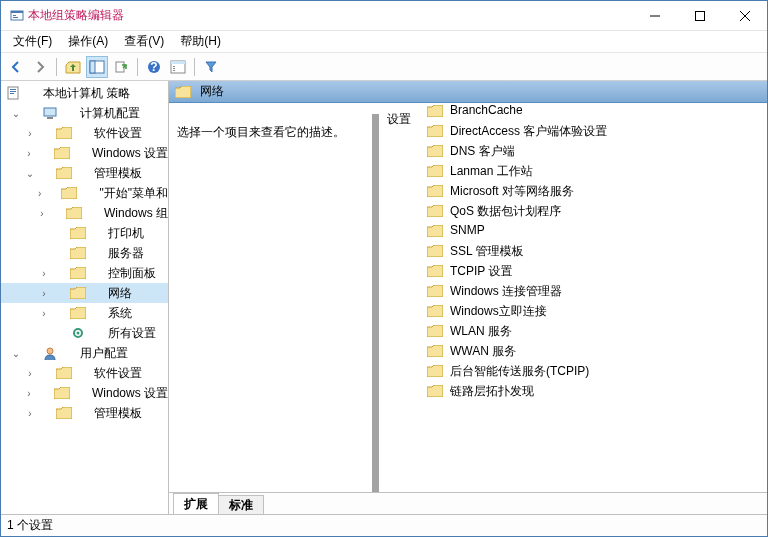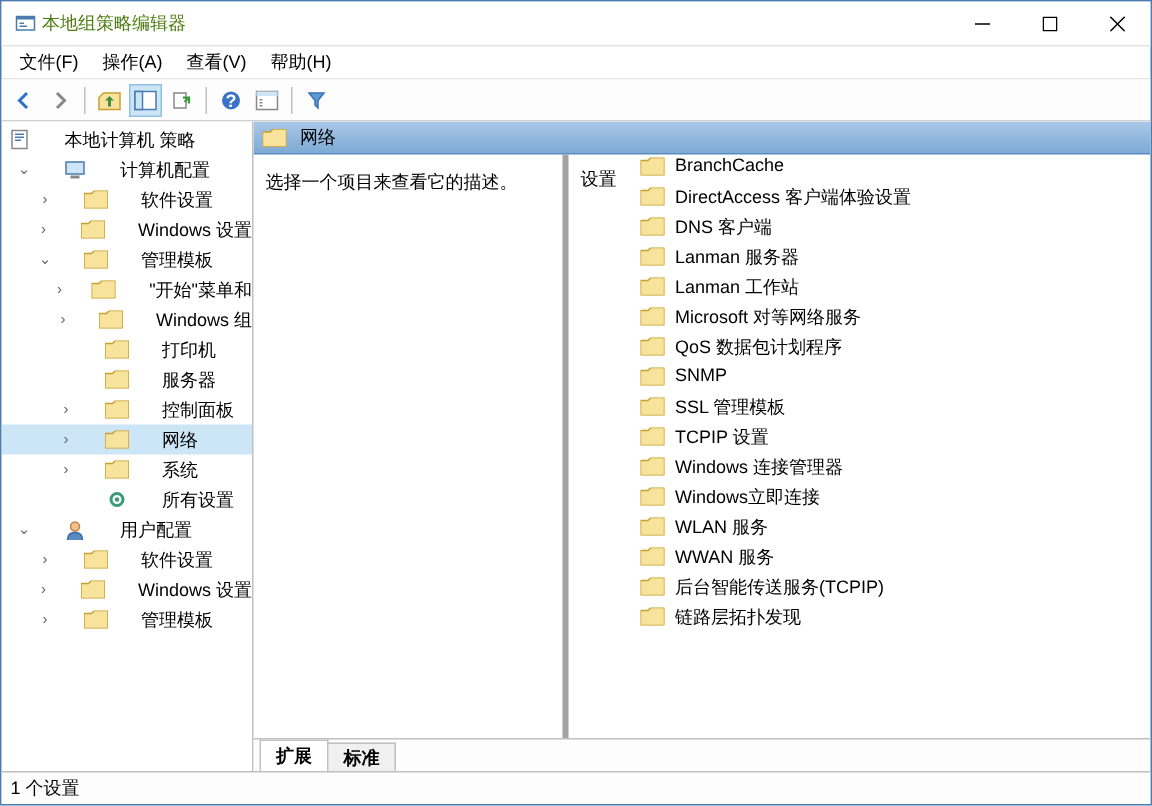--- a/index.html
+++ b/index.html
@@ -1,39 +1,39 @@
 <!DOCTYPE html>
 <html><head>
 <meta charset="utf-8">
 <style>
 * { box-sizing: border-box; margin: 0; padding: 0; font-family: "Microsoft YaHei", "Segoe UI", sans-serif; font-size: 12px; }
 body { background: #fff; width: 768px; height: 537px; border: 1px solid #4a7bb0; overflow: hidden; display: flex; flex-direction: column; }
 .titlebar { height: 30px; background: #fff; display: flex; align-items: center; padding-left: 8px; border-bottom: 1px solid #e5e5e5; }
-.titlebar-title { flex: 1; font-size: 12px; color: #4d7c0f; }
+.titlebar-title { flex: 1; font-size: 12px; color: #be185d; }
 .win-controls { display: flex; height: 100%; }
 .win-btn { width: 45px; height: 100%; display: flex; align-items: center; justify-content: center; cursor: default; }
 .menubar { height: 22px; display: flex; align-items: flex-start; padding: 0 4px; border-bottom: 1px solid #e5e5e5; }
 .menu-item { padding: 2px 8px; cursor: default; }
 .toolbar { height: 28px; display: flex; align-items: center; padding: 0 4px; gap: 2px; border-bottom: 1px solid #d0d0d0; background: #fdfdfd; }
 .tb-btn { width: 22px; height: 22px; display: flex; align-items: center; justify-content: center; border: 1px solid transparent; cursor: default; }
 .tb-sep { width: 1px; height: 18px; background: #c0c0c0; margin: 0 3px; }
 .body-area { flex: 1; display: flex; overflow: hidden; }
 .tree-panel { width: 168px; border-right: 1px solid #c0c0c0; overflow-y: auto; overflow-x: auto; background: #fff; padding-top: 2px; }
 .tree-panel::-webkit-scrollbar { width: 17px; height: 17px; }
 .tree-panel::-webkit-scrollbar-track { background: #f0f0f0; }
 .tree-panel::-webkit-scrollbar-thumb { background: #c0c0c0; border: 1px solid #a0a0a0; }
 .tree-node { display: flex; align-items: center; height: 20px; padding-left: 4px; cursor: default; white-space: nowrap; gap: 19px; }
 .tree-node.selected { background: #cde6f7; }
 .tree-toggle { width: 14px; height: 14px; display: flex; align-items: center; justify-content: center; color: #666; font-size: 10px; }
 .tree-spacer { width: 14px; display: inline-block; }
 .tree-icon { width: 16px; height: 16px; margin-right: 3px; display: flex; align-items: center; justify-content: center; }
 .right-panel { flex: 1; display: flex; flex-direction: column; overflow: hidden; }
 .rp-header { height: 22px; background: linear-gradient(#a9c8e8, #7eaad4); display: flex; align-items: center; padding-left: 6px; color: #fff; gap: 6px; border-bottom: 1px solid #5a8bc0; }
 .rp-body { flex: 1; display: flex; overflow: hidden; }
-.desc-col { width: 210px; padding: 10px 8px; font-size: 12px; border-right: 4px solid #a3a3a3; }
+.desc-col { width: 210px; padding: 10px 8px; font-size: 12px; border-right: 7px solid #a3a3a3; margin-top: 11px; }
 .list-col { flex: 1; display: flex; flex-direction: row; overflow: hidden; }
 .list-header { padding: 8px 8px 6px 8px; font-size: 12px; }
 .list-items { flex: 1; overflow-y: scroll; overflow-x: auto; }
 .list-items::-webkit-scrollbar { width: 17px; height: 17px; }
 .list-items::-webkit-scrollbar-track { background: #f0f0f0; }
 .list-items::-webkit-scrollbar-thumb { background: #c0c0c0; border: 1px solid #a0a0a0; }
 .list-items::-webkit-scrollbar-button { background: #f0f0f0; height: 17px; border: 1px solid #c0c0c0; }
 .list-item { height: 20px; display: flex; align-items: flex-start; padding-left: 8px; cursor: default; gap: 4px; white-space: nowrap; }
 .tab-row { height: 22px; display: flex; align-items: flex-end; border-top: 1px solid #c0c0c0; padding-left: 4px; background: #fdfdfd; font-weight: bold; }
 .tab { padding: 2px 10px; border: 1px solid #c0c0c0; border-bottom: none; background: #fff; margin-right: -1px; cursor: default; position: relative; top: 1px; font-size: 12px; }
@@ -340,28 +340,20 @@
                 </svg>
               </span>
               <span>DNS 客户端</span>
             </div>
             <div class="list-item">
               <span class="tree-icon">
                 <svg class="folder-svg" viewBox="0 0 16 12">
                   <path d="M0 2 L5 2 L7 0 L16 0 L16 12 L0 12 Z" fill="#f7e39c" stroke="#c8a030"></path>
                 </svg>
               </span>
-              <span>Lanman 服务器</span>
-            </div>
-            <div class="list-item">
-              <span class="tree-icon">
-                <svg class="folder-svg" viewBox="0 0 16 12">
-                  <path d="M0 2 L5 2 L7 0 L16 0 L16 12 L0 12 Z" fill="#f7e39c" stroke="#c8a030"></path>
-                </svg>
-              </span>
               <span>Lanman 工作站</span>
             </div>
             <div class="list-item">
               <span class="tree-icon">
                 <svg class="folder-svg" viewBox="0 0 16 12">
                   <path d="M0 2 L5 2 L7 0 L16 0 L16 12 L0 12 Z" fill="#f7e39c" stroke="#c8a030"></path>
                 </svg>
               </span>
               <span>Microsoft 对等网络服务</span>
             </div>

